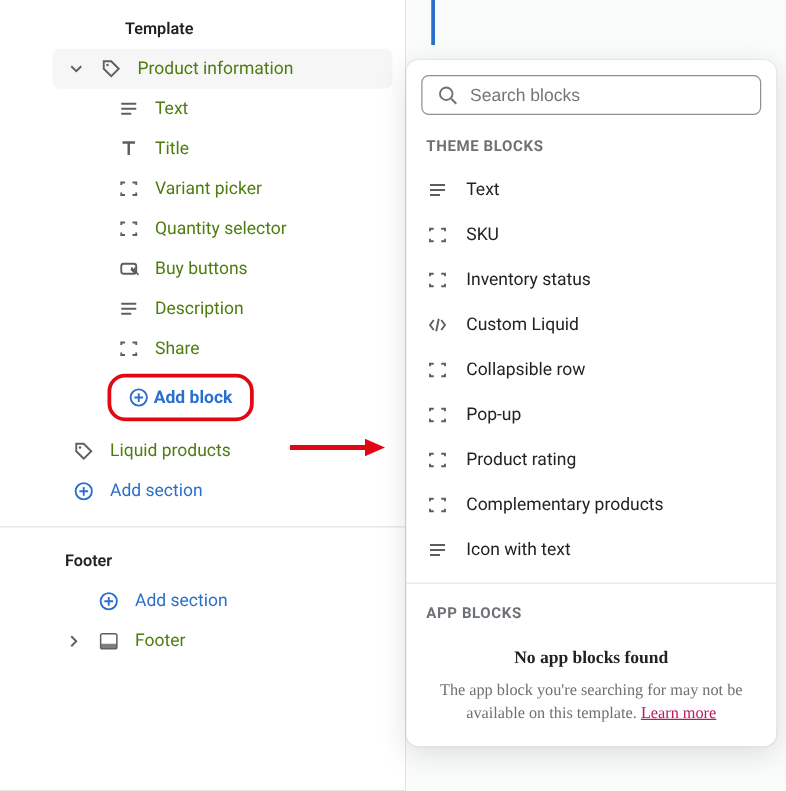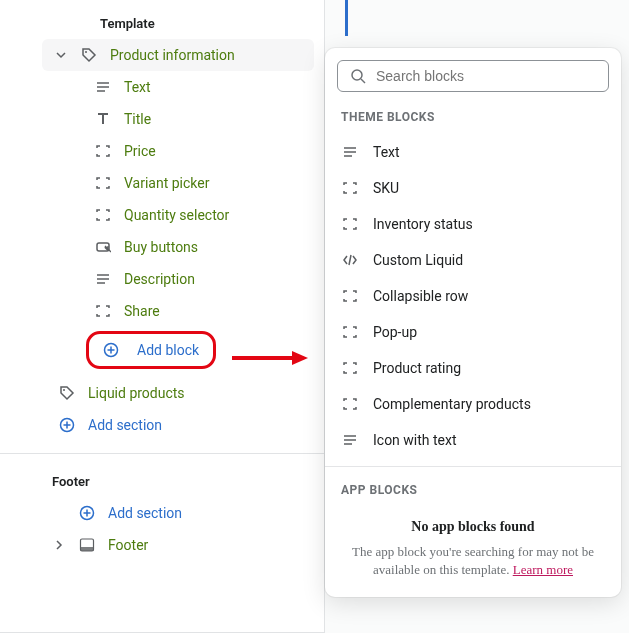--- a/index.html
+++ b/index.html
@@ -47,21 +47,22 @@
     .add-row .ico { color: #2c6ecb; }
     .add-row .label { color: #2c6ecb; }
     .add-block-row {
       border: 3px solid #e30613;
       border-radius: 14px;
       padding: 8px 14px;
       margin-left: 86px;
       margin-right: 100px;
       display: inline-flex;
       align-items: center;
-      gap: 18px;
+      gap: 4px;
+      font-weight: bold;
     }
     .arrow {
       position: absolute;
       left: 230px;
       top: 350px;
       width: 80px;
       height: 16px;
       color: #e30613;
     }
     .divider { border-top: 1px solid #e1e3e5; margin: 12px 0; }
@@ -167,28 +168,20 @@
             </svg>
           </span>
           <span class="label">Title</span>
         </div>
         <div class="row indent-1">
           <span class="ico">
             <svg width="16" height="16" viewBox="0 0 16 16">
               <path d="M2 5 V3 H5 M11 3 H14 V5 M14 11 V13 H11 M5 13 H2 V11" fill="none" stroke="currentColor" stroke-width="1.5"></path>
             </svg>
           </span>
-          <span class="label">Price</span>
-        </div>
-        <div class="row indent-1">
-          <span class="ico">
-            <svg width="16" height="16" viewBox="0 0 16 16">
-              <path d="M2 5 V3 H5 M11 3 H14 V5 M14 11 V13 H11 M5 13 H2 V11" fill="none" stroke="currentColor" stroke-width="1.5"></path>
-            </svg>
-          </span>
           <span class="label">Variant picker</span>
         </div>
         <div class="row indent-1">
           <span class="ico">
             <svg width="16" height="16" viewBox="0 0 16 16">
               <path d="M2 5 V3 H5 M11 3 H14 V5 M14 11 V13 H11 M5 13 H2 V11" fill="none" stroke="currentColor" stroke-width="1.5"></path>
             </svg>
           </span>
           <span class="label">Quantity selector</span>
         </div>

